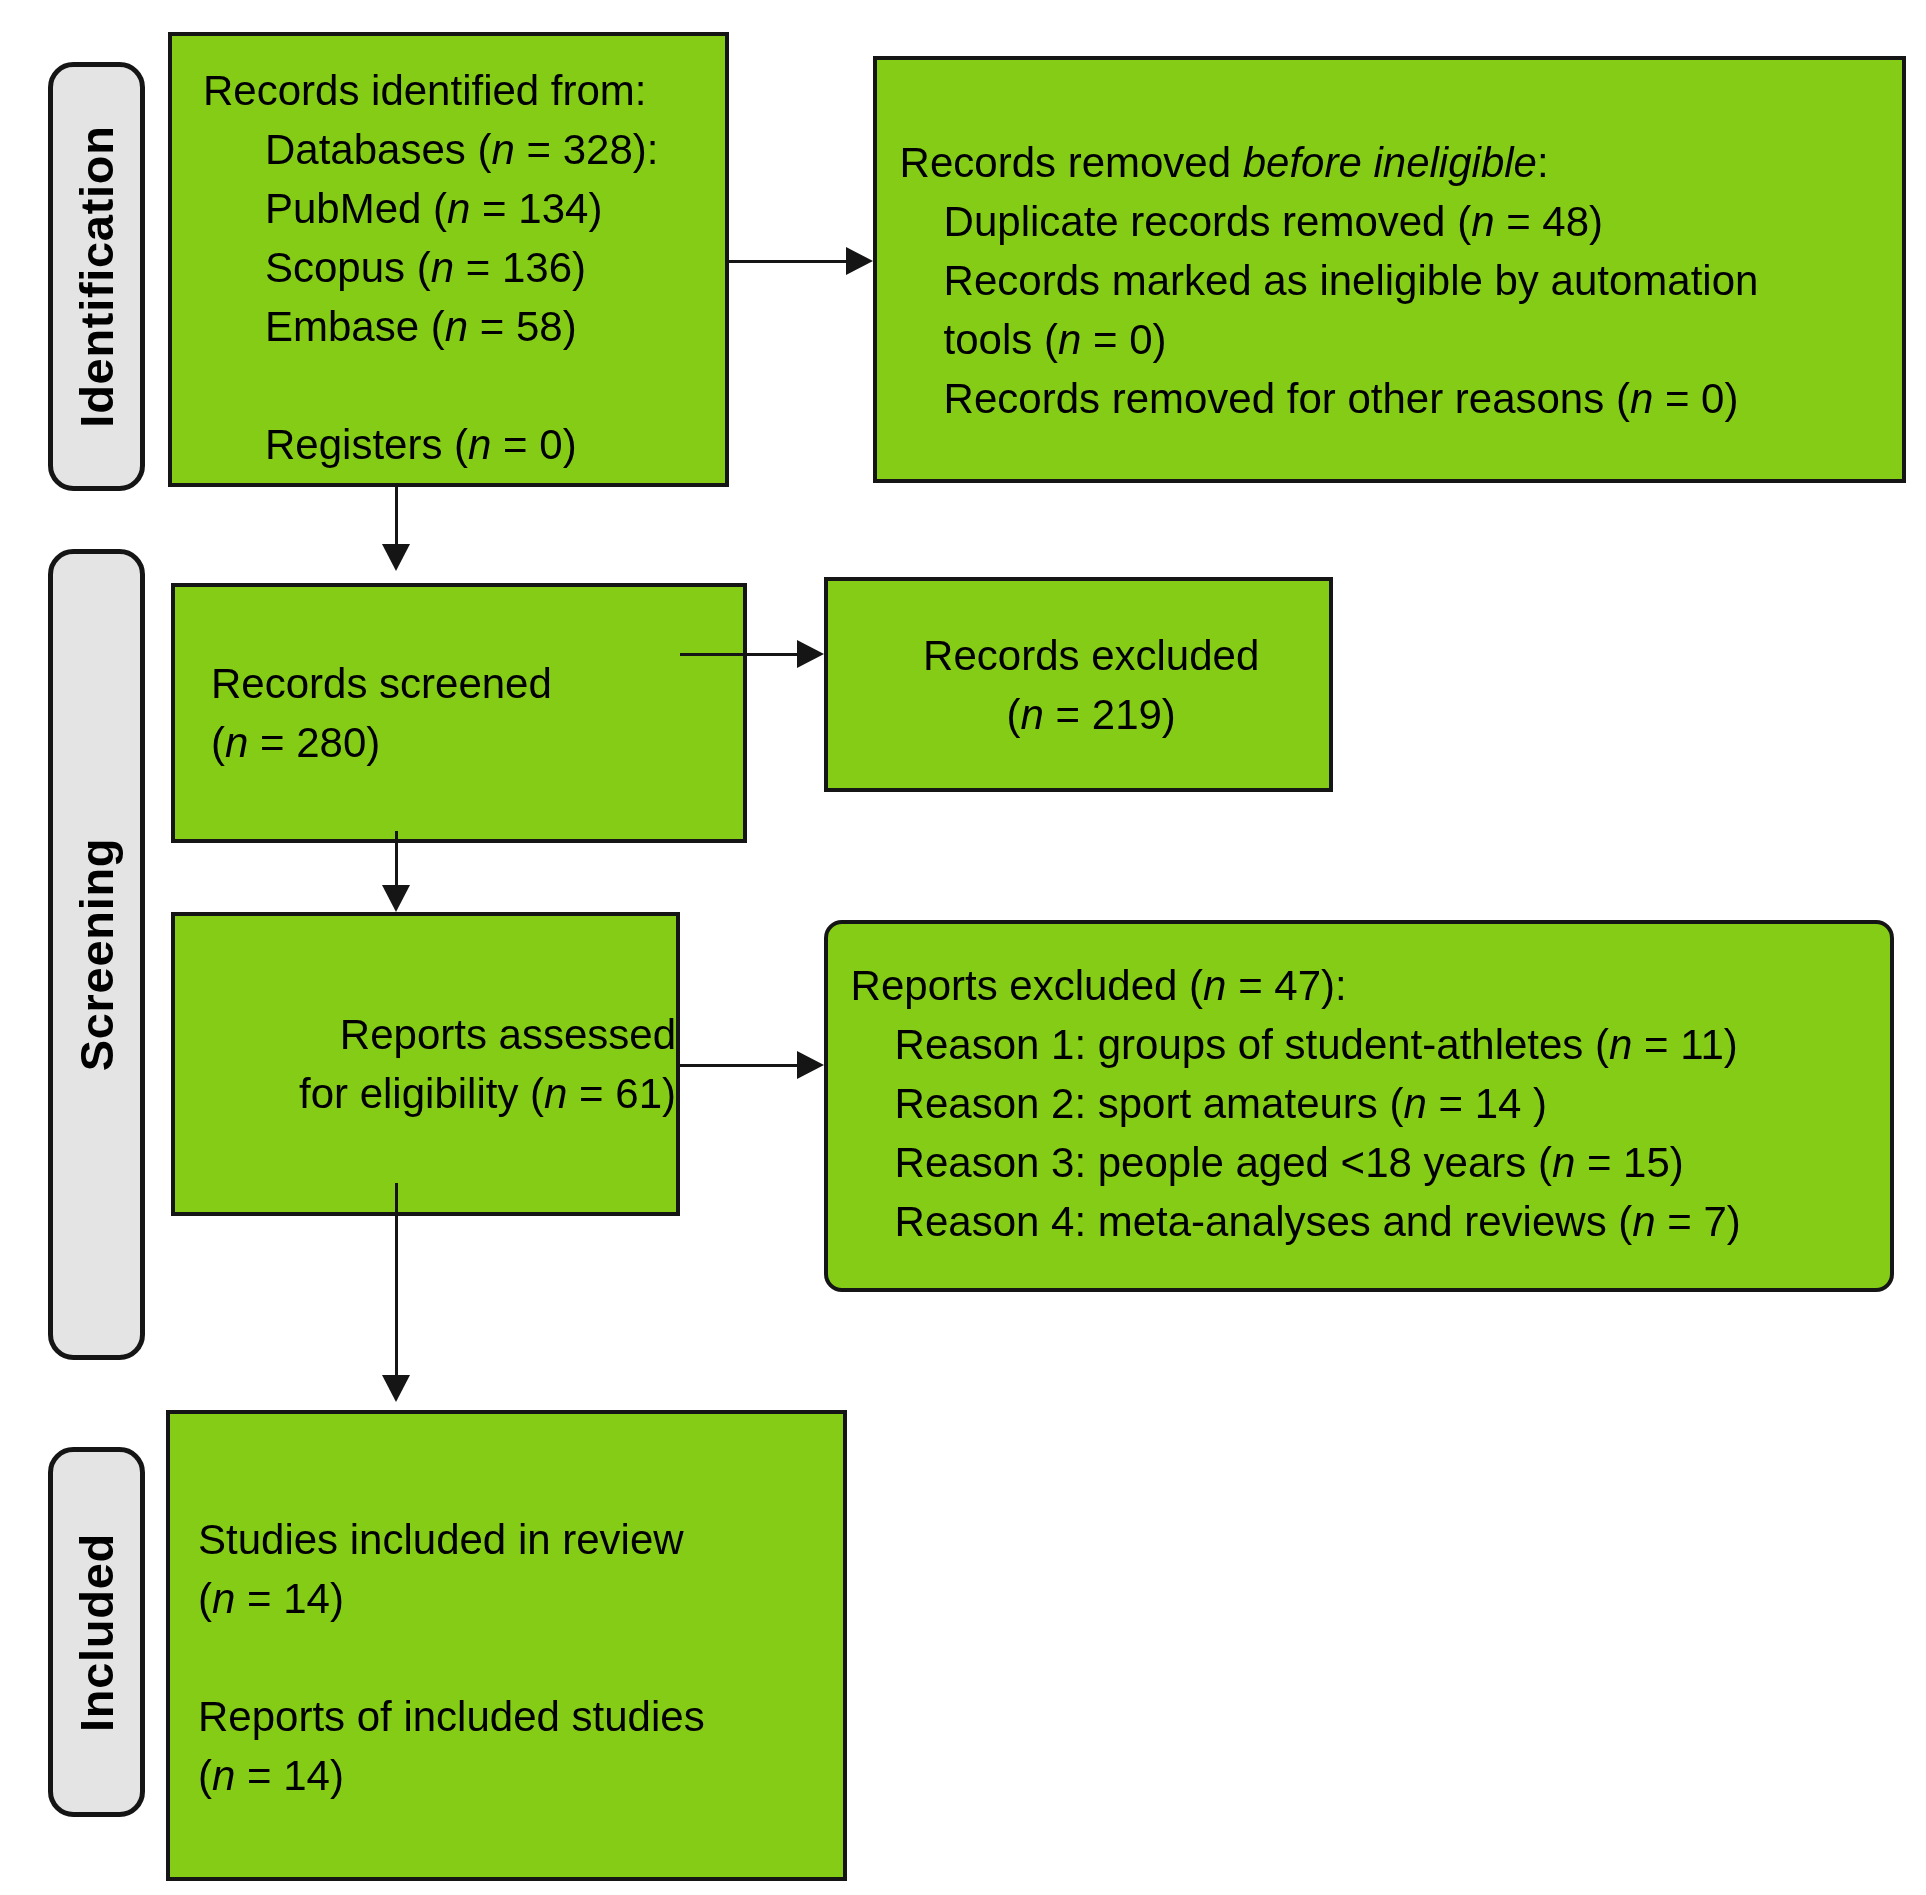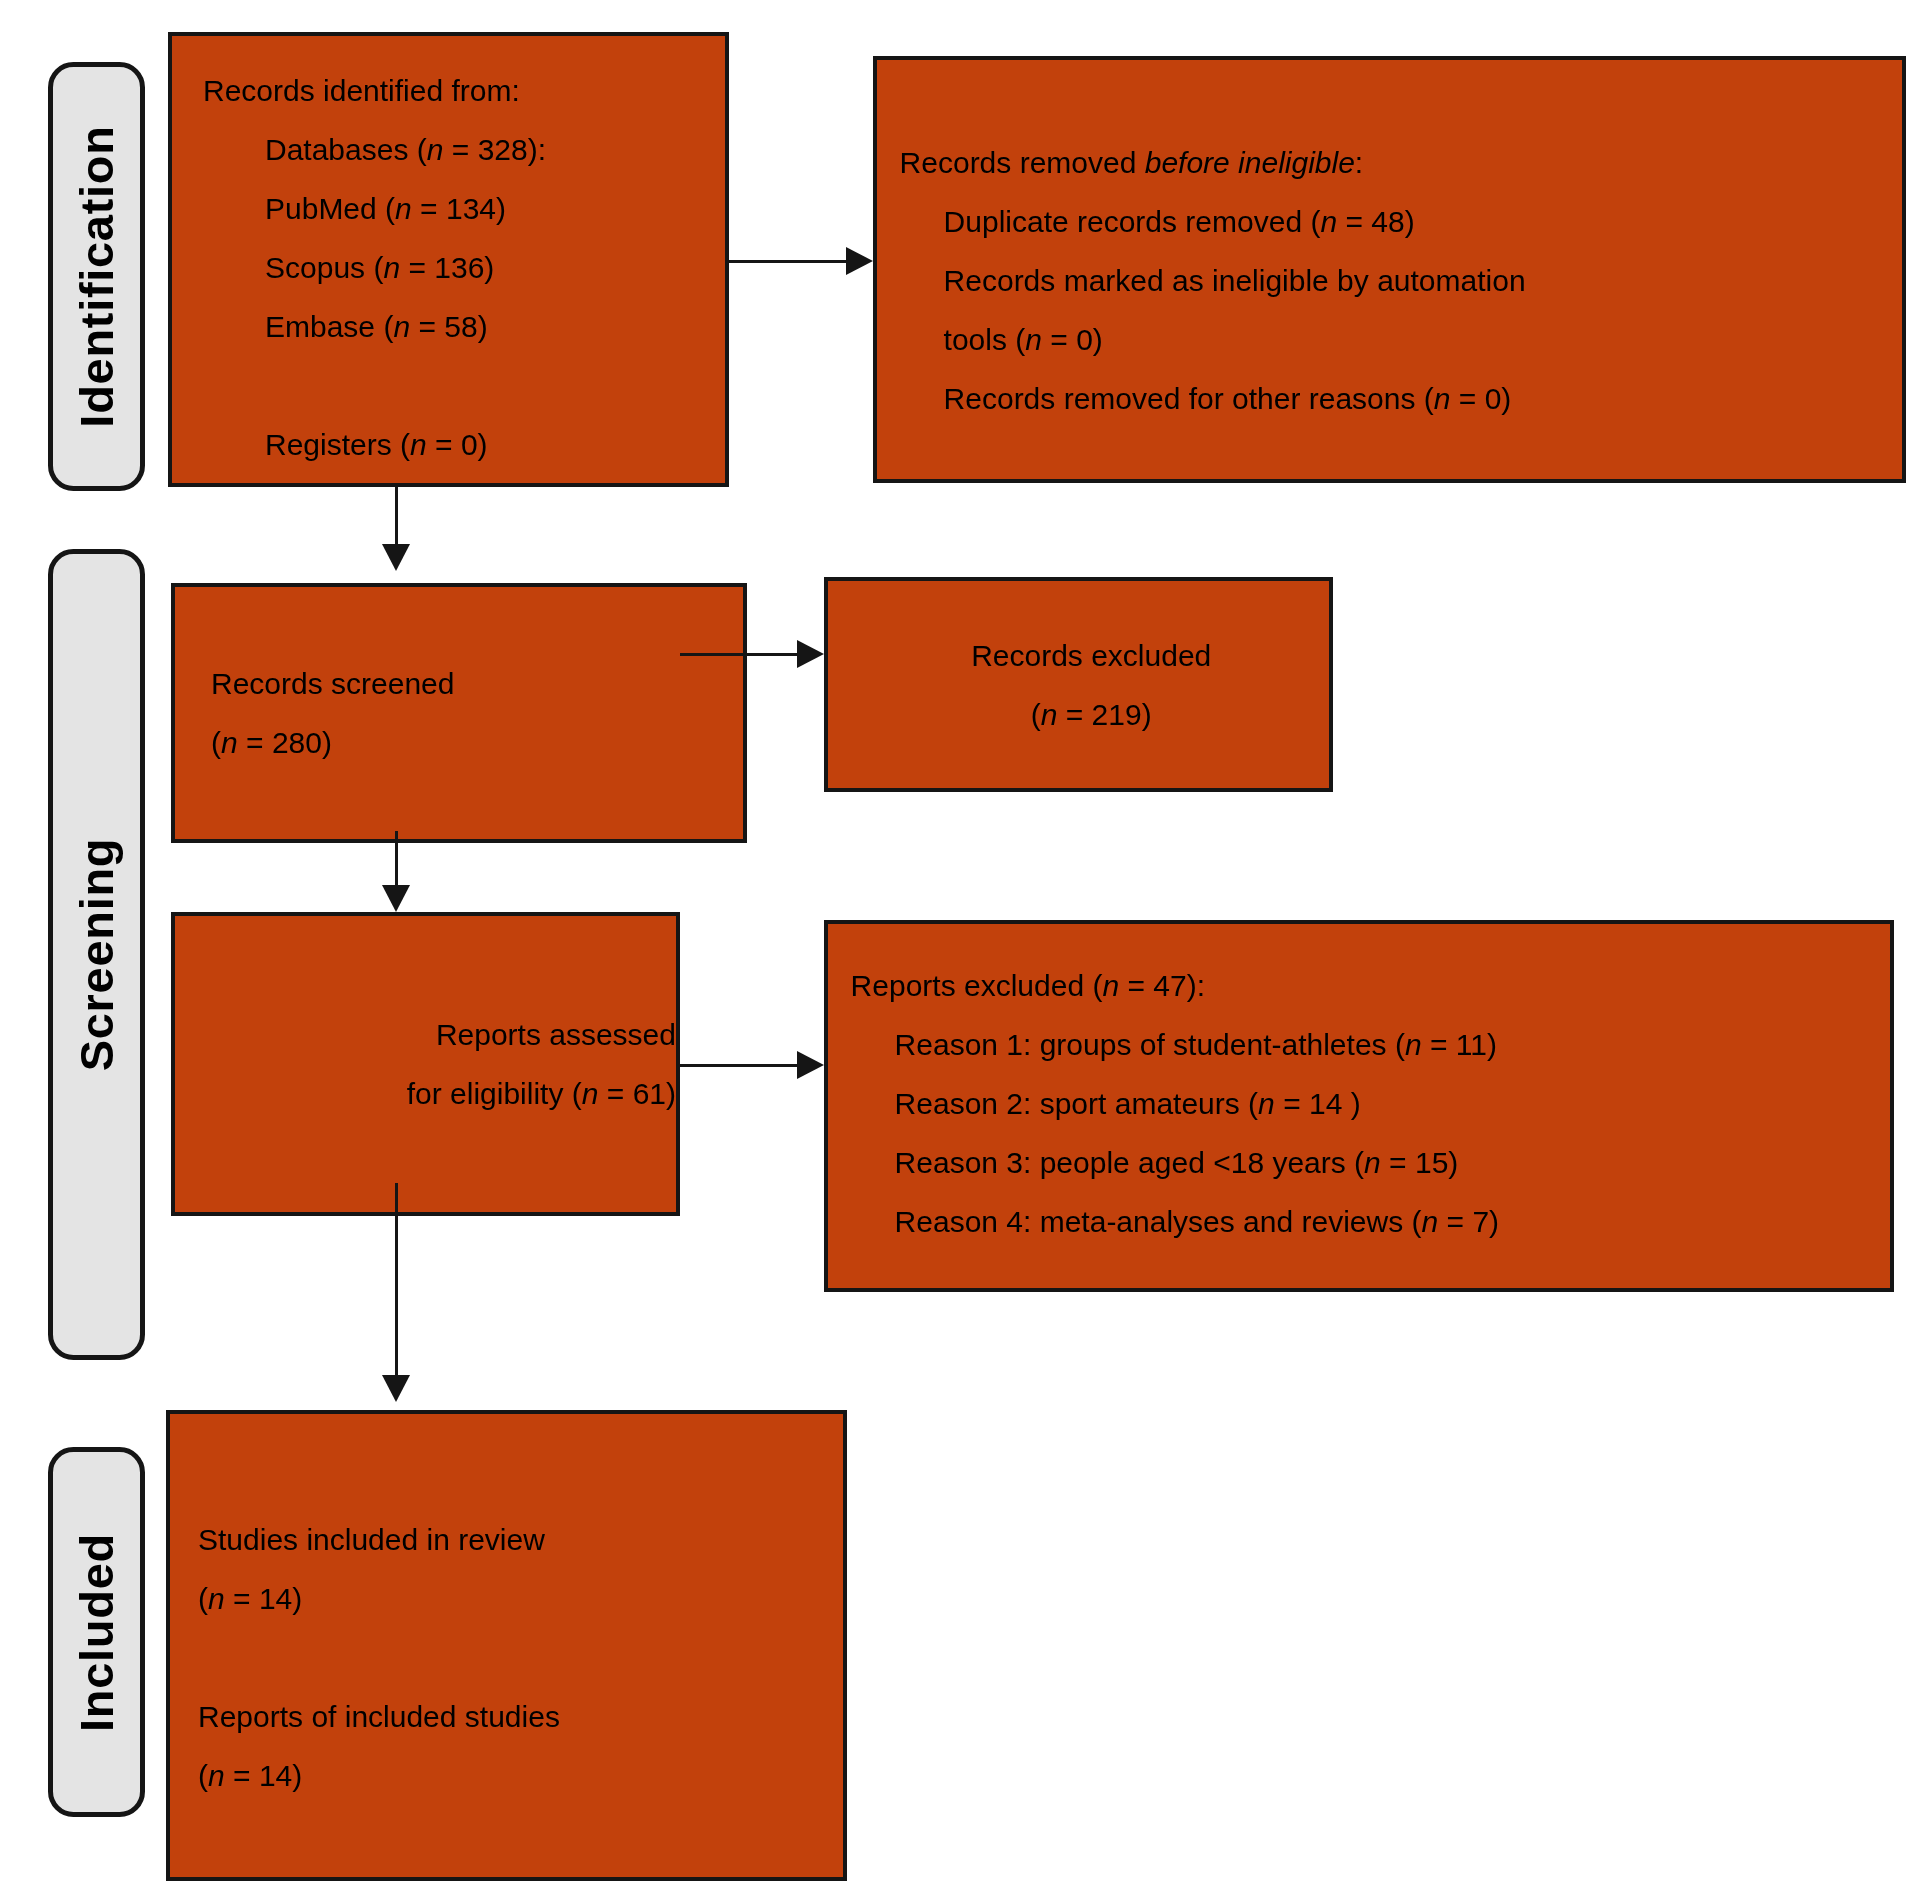--- a/index.html
+++ b/index.html
@@ -35,24 +35,24 @@
     white-space: nowrap;
     font-weight: bold;
     font-size: 47px;
     letter-spacing: 0.7px;
     color: #000000;
   }
 
   
   .box {
     position: absolute;
-    background: #c2410c;
+    background: #84cc16;
     border: 4.2px solid #151515;
     box-sizing: border-box;
-    font-size: 30px;
+    font-size: 42px;
     line-height: 59px;
   }
   .box.centered {
     display: flex;
     flex-direction: column;
     justify-content: center;
   }
   .line {
     white-space: nowrap;
     min-height: 59px;
@@ -123,21 +123,21 @@
   <div class="box centered" style="left:824px; top:577px; width:509px; height:215px; padding-left:25.4px;text-align:center;">
     <div class="line">Records excluded</div>
     <div class="line">(<i>n</i> = 219)</div>
   </div>
 
   <div class="box centered" style="left:171px; top:912px; width:509px; height:304px; padding-left:28px;align-items:flex-end;">
     <div class="line">Reports assessed</div>
     <div class="line">for eligibility (<i>n</i> = 61)</div>
   </div>
 
-  <div class="box" style="left:824px; top:920px; width:1070px; height:372px; padding:32px 7px 0 22.6px;">
+  <div class="box" style="left:824px; top:920px; width:1070px; height:372px; padding:32px 7px 0 22.6px;border-radius:18px;">
     <div class="line">Reports excluded (<i>n</i> = 47):</div>
     <div class="line indent-b">Reason 1: groups of student-athletes (<i>n</i> = 11)</div>
     <div class="line indent-b">Reason 2: sport amateurs (<i>n</i> = 14 )</div>
     <div class="line indent-b">Reason 3: people aged &lt;18 years (<i>n</i> = 15)</div>
     <div class="line indent-b">Reason 4: meta-analyses and reviews (<i>n</i> = 7)</div>
   </div>
 
   <div class="box" style="left:166px; top:1402px; width:681px; height:471px; padding:96px 7px 0 28px;margin-top:8px;">
     <div class="line">Studies included in review</div>
     <div class="line">(<i>n</i> = 14)</div>

